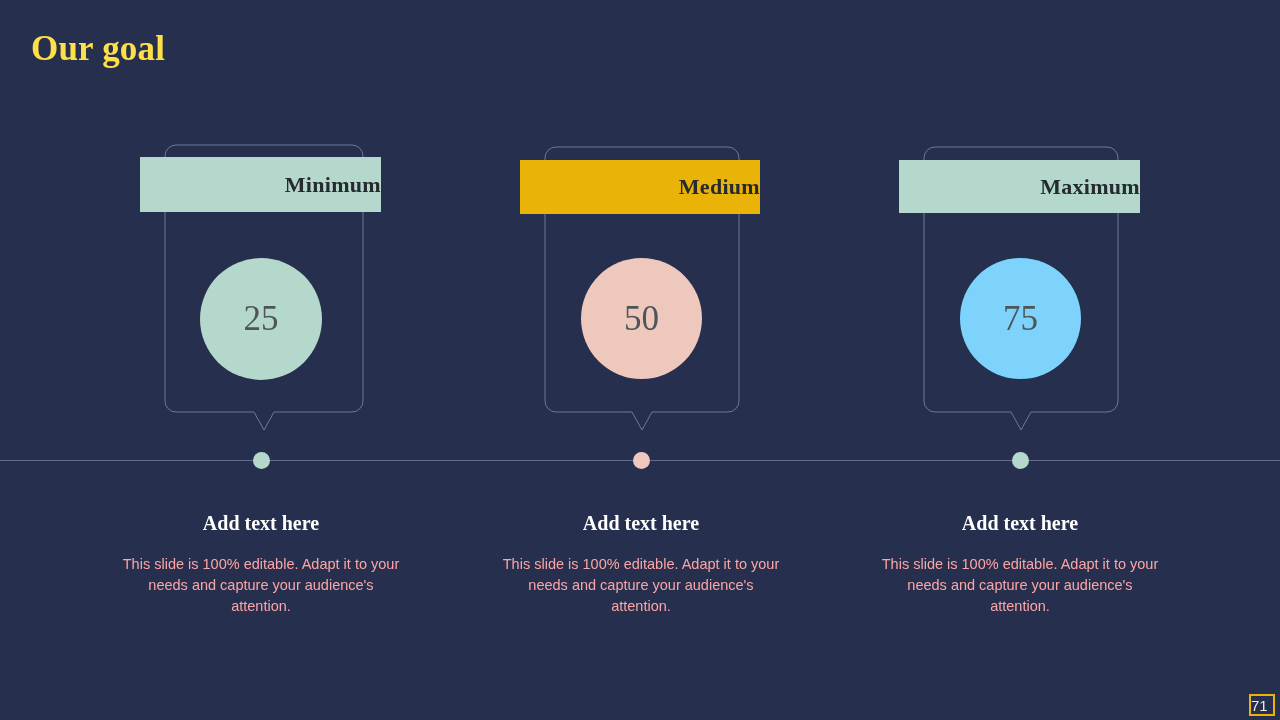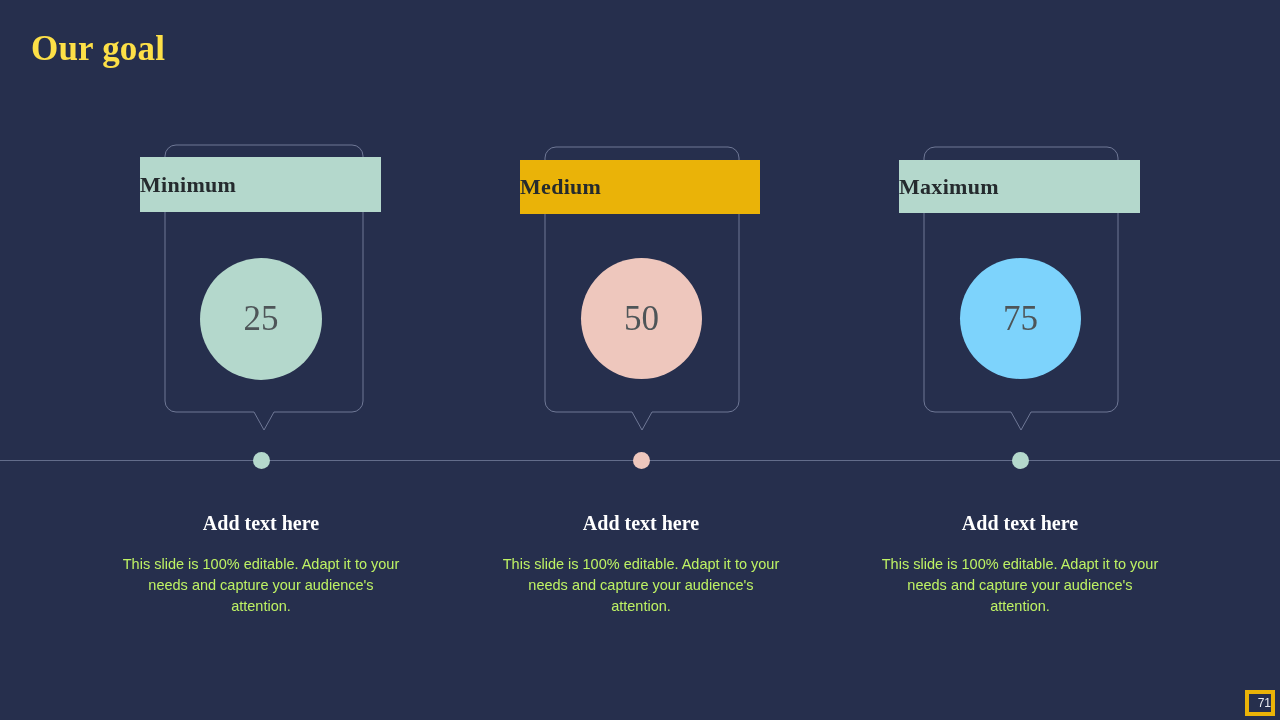--- a/index.html
+++ b/index.html
@@ -65,21 +65,21 @@
   .card-outline {
     position: absolute;
     left: 0;
     top: 0;
   }
 
   .card-banner {
     position: absolute;
     display: flex;
     align-items: center;
-    justify-content: flex-start;
+    justify-content: flex-end;
     font-family: "Liberation Serif", serif;
     font-weight: bold;
     font-size: 22px;
     color: #252b2e;
     letter-spacing: 0.3px;
   }
 
   .card-circle {
     position: absolute;
     border-radius: 50%;
@@ -106,37 +106,37 @@
     font-size: 20px;
     line-height: 26px;
     color: #ffffff;
   }
 
   .text-block .body {
     margin-top: 18px;
     font-family: "Liberation Sans", sans-serif;
     font-size: 14.5px;
     line-height: 21px;
-    color: #bef264;
+    color: #fca5a5;
     padding: 0 8px;
   }
 
   
   .page-number {
     position: absolute;
     right: 5px;
     bottom: 4px;
     width: 22px;
     height: 18px;
-    border: 4px solid #eab308;
+    border: 2px solid #eab308;
     display: flex;
     align-items: center;
-    justify-content: flex-end;
+    justify-content: flex-start;
     font-family: "Liberation Sans", sans-serif;
-    font-size: 12px;
+    font-size: 15px;
     color: #e8eaf0;
     background: #262f4d;
   }
 </style>
 </head>
 <body>
 
 <div class="slide">
 
   <div class="slide-title">Our goal</div>

